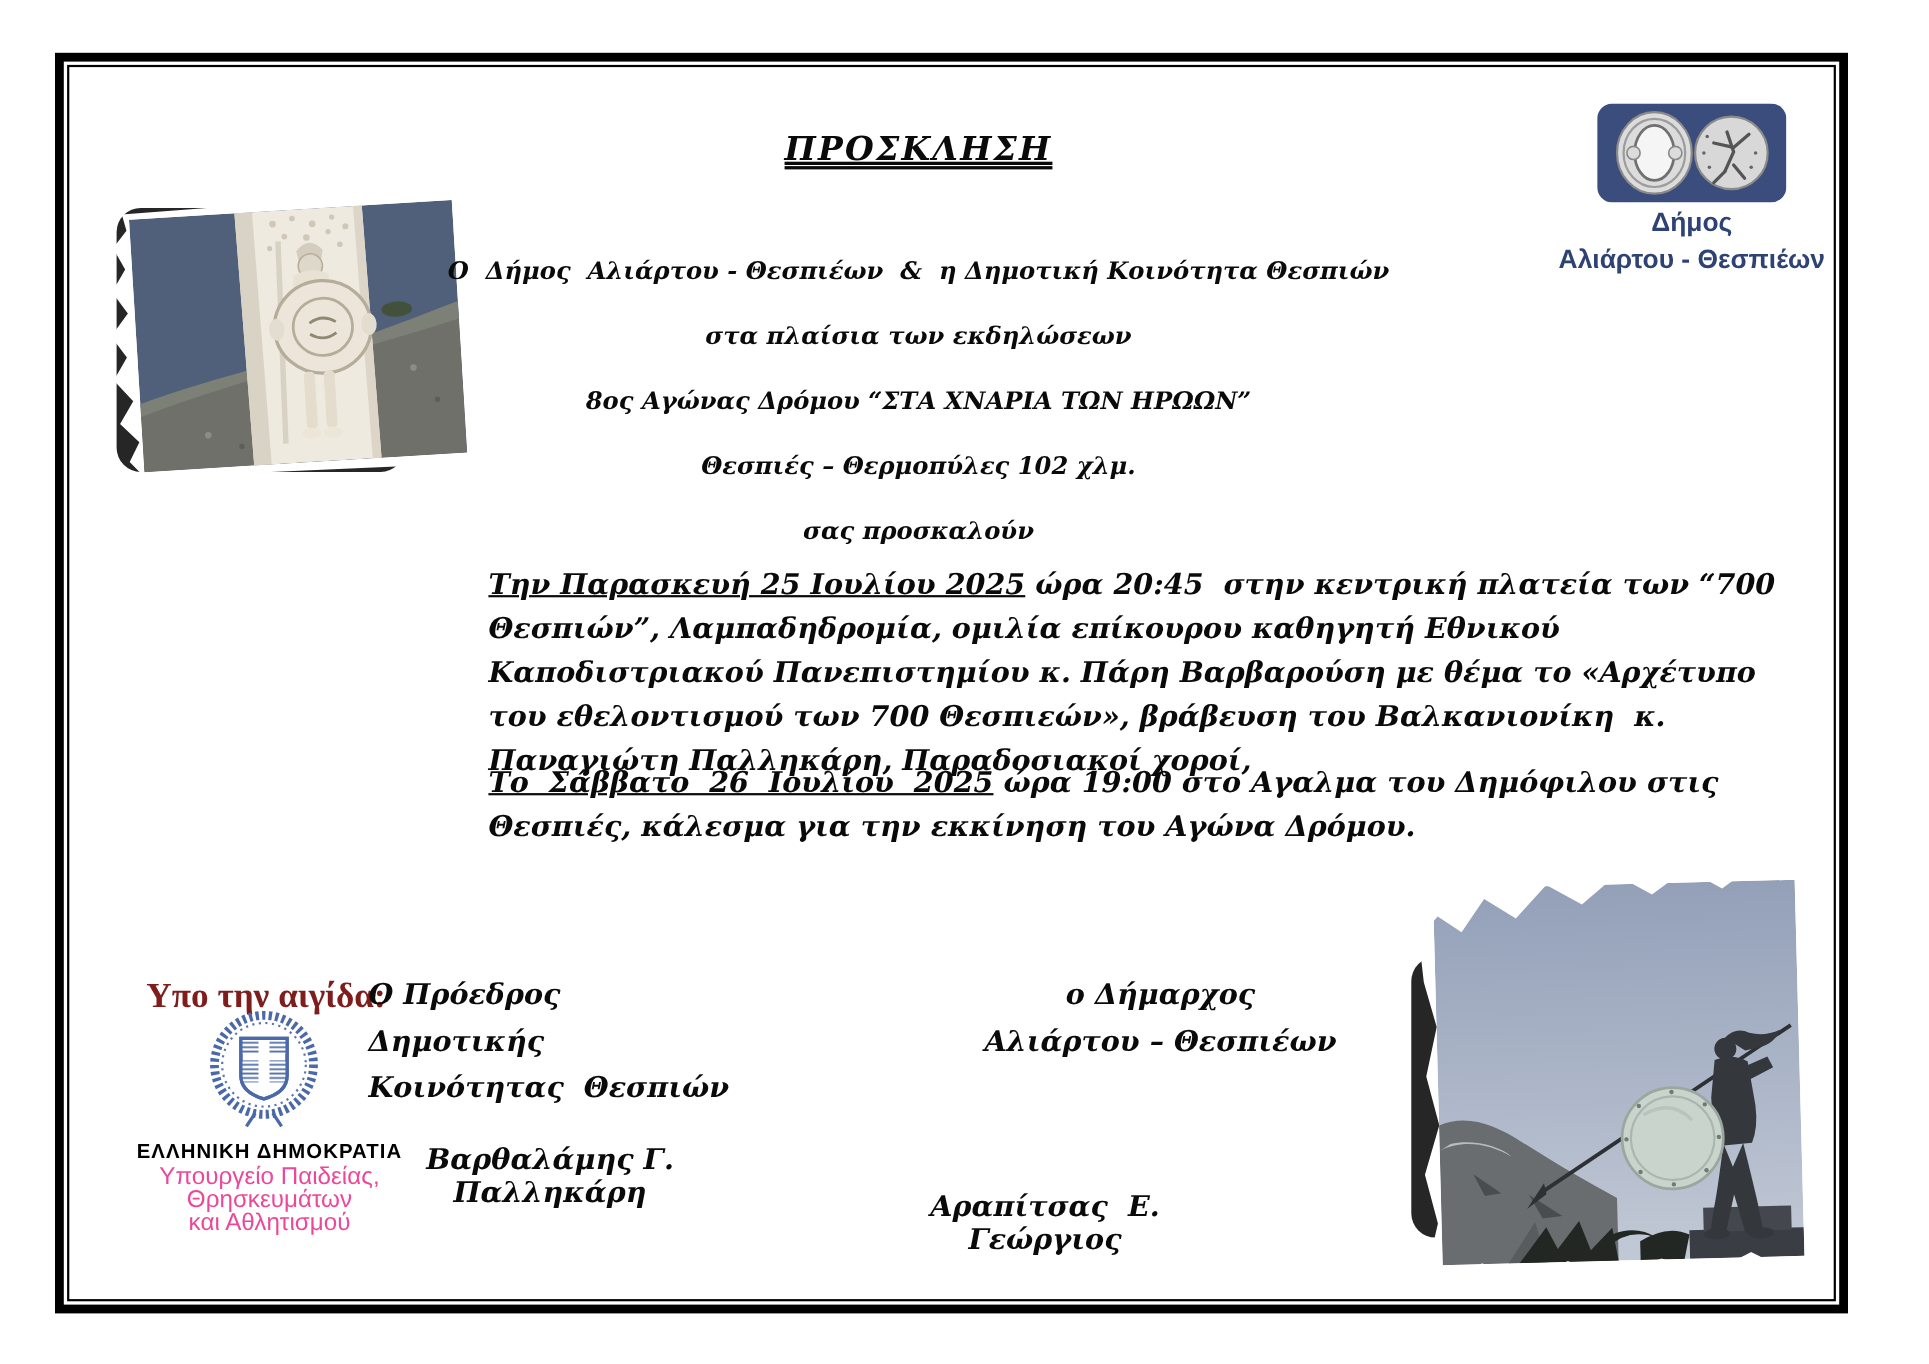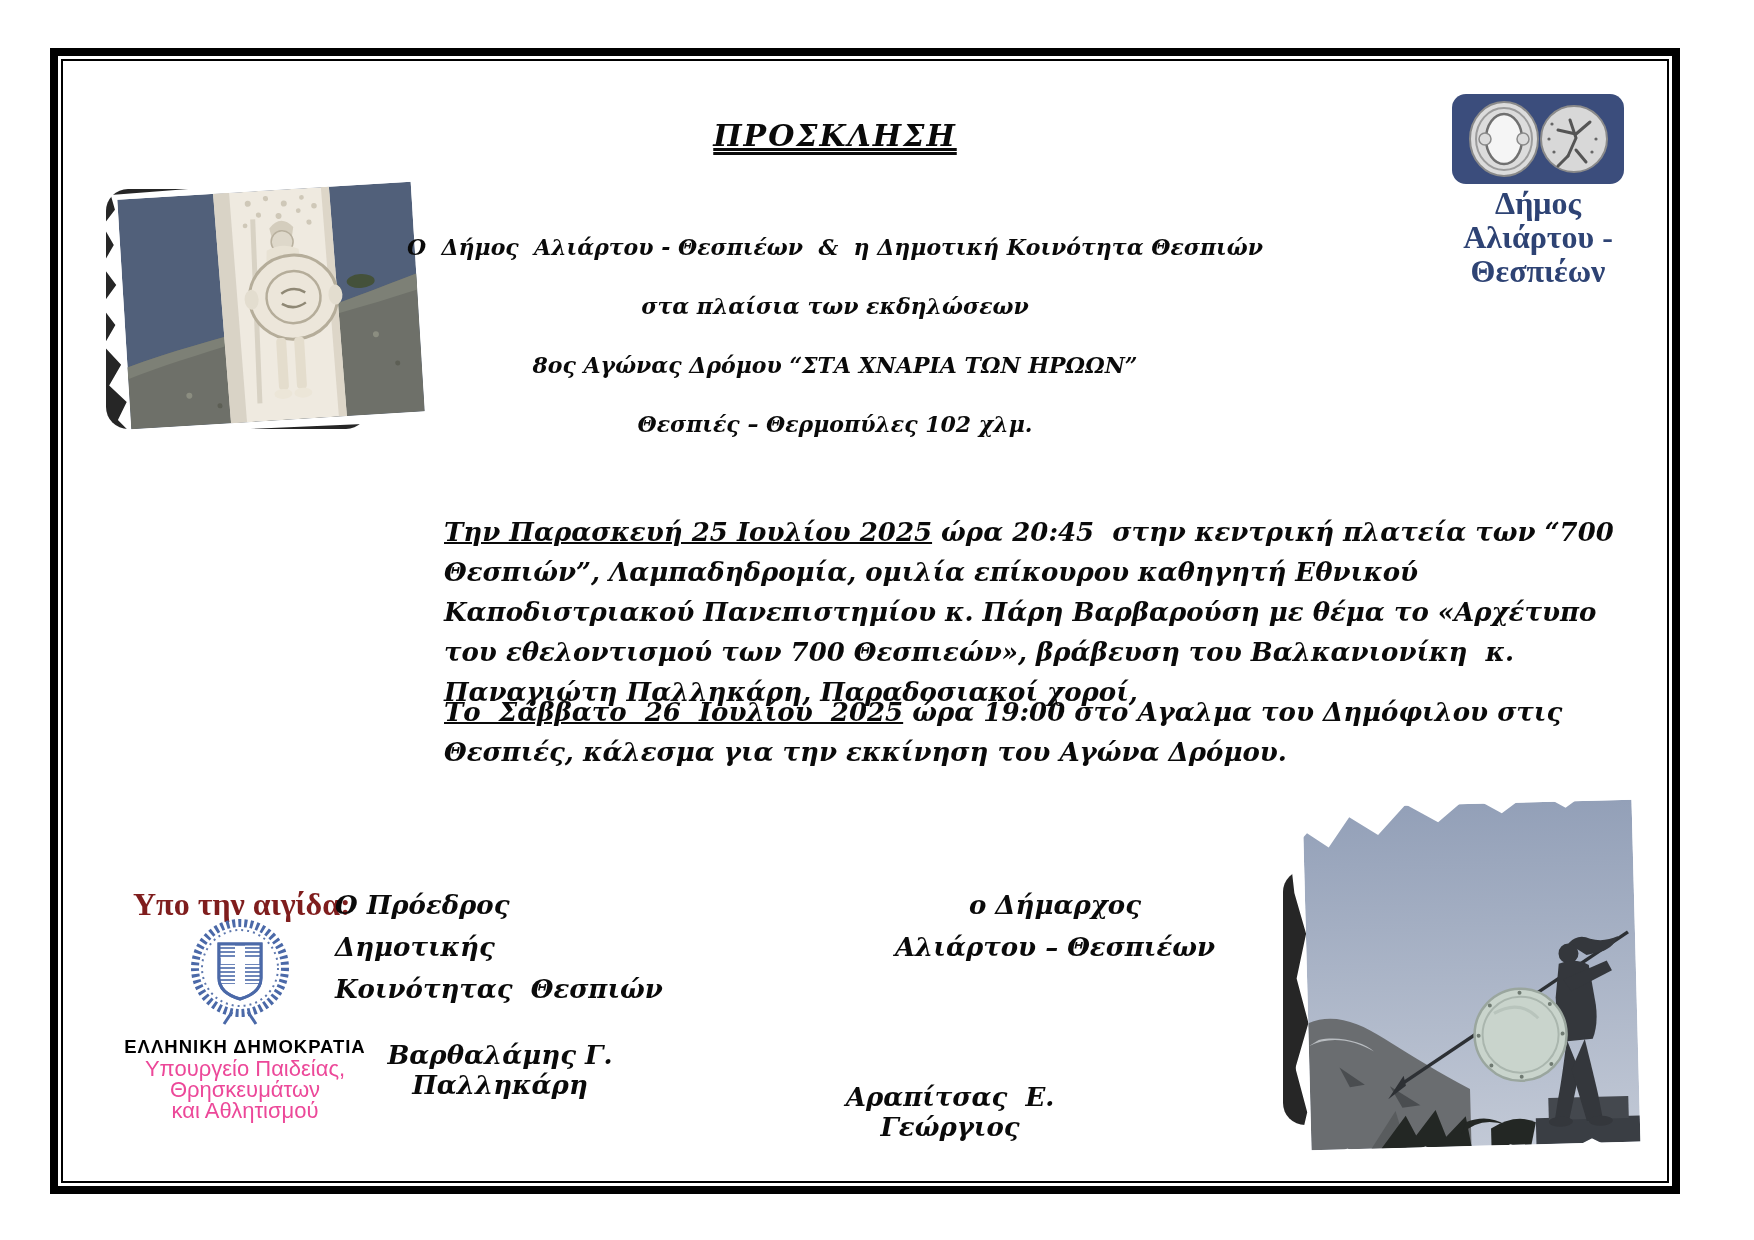--- a/index.html
+++ b/index.html
@@ -37,22 +37,22 @@
 
   .president-title { position:absolute; left:335px; top:884px; width:330px; text-align:left;
                      font-size:26px; line-height:42px; }
   .president-name  { position:absolute; left:328px; top:1040px; width:344px; text-align:center; font-size:26px; }
   .mayor-title { position:absolute; left:815px; top:884px; width:480px; text-align:center;
                  font-size:26px; line-height:42px; }
   .mayor-name  { position:absolute; left:778px; top:1082px; width:344px; text-align:center; font-size:26px; }
 
   .logo-svg { position:absolute; left:1452px; top:94px; }
   .logo-text { position:absolute; left:1404px; top:186px; width:268px; text-align:center;
-               font-family:Liberation Serif, serif; font-weight:bold;
-               color:#2e4374; font-size:32px; line-height:34px; }
+               font-family:Liberation Sans, sans-serif; font-weight:bold;
+               color:#2e4374; font-size:24px; line-height:34px; }
 
   .photo-tl { position:absolute; left:92px; top:165px; width:350px; height:278px; }
   .photo-tl .backing { position:absolute; left:14px; top:24px; width:262px; height:240px;
                        background:#262626; border-radius:22px; }
   .photo-tl .torn { position:absolute; left:6px; top:16px; width:330px; height:250px; background:#fff;
                     transform:rotate(-3.5deg);
                     clip-path:polygon(6% 2%,100% 0%,99% 100%,8% 98%,4% 92%,7% 85%,2% 78%,6% 70%,1% 62%,5% 54%,1% 46%,6% 38%,2% 30%,6% 22%,3% 14%,7% 8%); }
   .photo-tl svg { margin:10px 10px 10px 26px; display:block; }
 
   .photo-br { position:absolute; left:1265px; top:778px; width:390px; height:388px; }
@@ -143,20 +143,21 @@
 
 <div class="doc-title script">
   <span>ΠΡΟΣΚΛΗΣΗ</span>
 </div>
 
 <div class="intro script">
   <div class="pre">Ο  Δήμος  Αλιάρτου - Θεσπιέων  &amp;  η Δημοτική Κοινότητα Θεσπιών</div>
   <div class="pre">στα πλαίσια των εκδηλώσεων</div>
   <div class="pre">8ος Αγώνας Δρόμου “ΣΤΑ ΧΝΑΡΙΑ ΤΩΝ ΗΡΩΩΝ”</div>
   <div class="pre">Θεσπιές – Θερμοπύλες 102 χλμ.</div>
+  <div class="pre">σας προσκαλούν</div>
 </div>
 
 <div class="para para1 script">
   <span class="u pre">Την Παρασκευή 25 Ιουλίου 2025</span><span class="pre"> ώρα 20:45  στην κεντρική πλατεία των “700 Θεσπιών”, Λαμπαδηδρομία, ομιλία επίκουρου καθηγητή Εθνικού Καποδιστριακού Πανεπιστημίου κ. Πάρη Βαρβαρούση με θέμα το «Αρχέτυπο του εθελοντισμού των 700 Θεσπιεών», βράβευση του Βαλκανιονίκη  κ. Παναγιώτη Παλληκάρη, Παραδοσιακοί χοροί,</span>
 </div>
 <div class="para para2 script">
   <span class="u pre">Το  Σάββατο  26  Ιουλίου  2025</span><span class="pre"> ώρα 19:00 στο Αγαλμα του Δημόφιλου στις Θεσπιές, κάλεσμα για την εκκίνηση του Αγώνα Δρόμου.</span>
 </div>
 
 <div class="aegis">Υπο την αιγίδα:</div>

